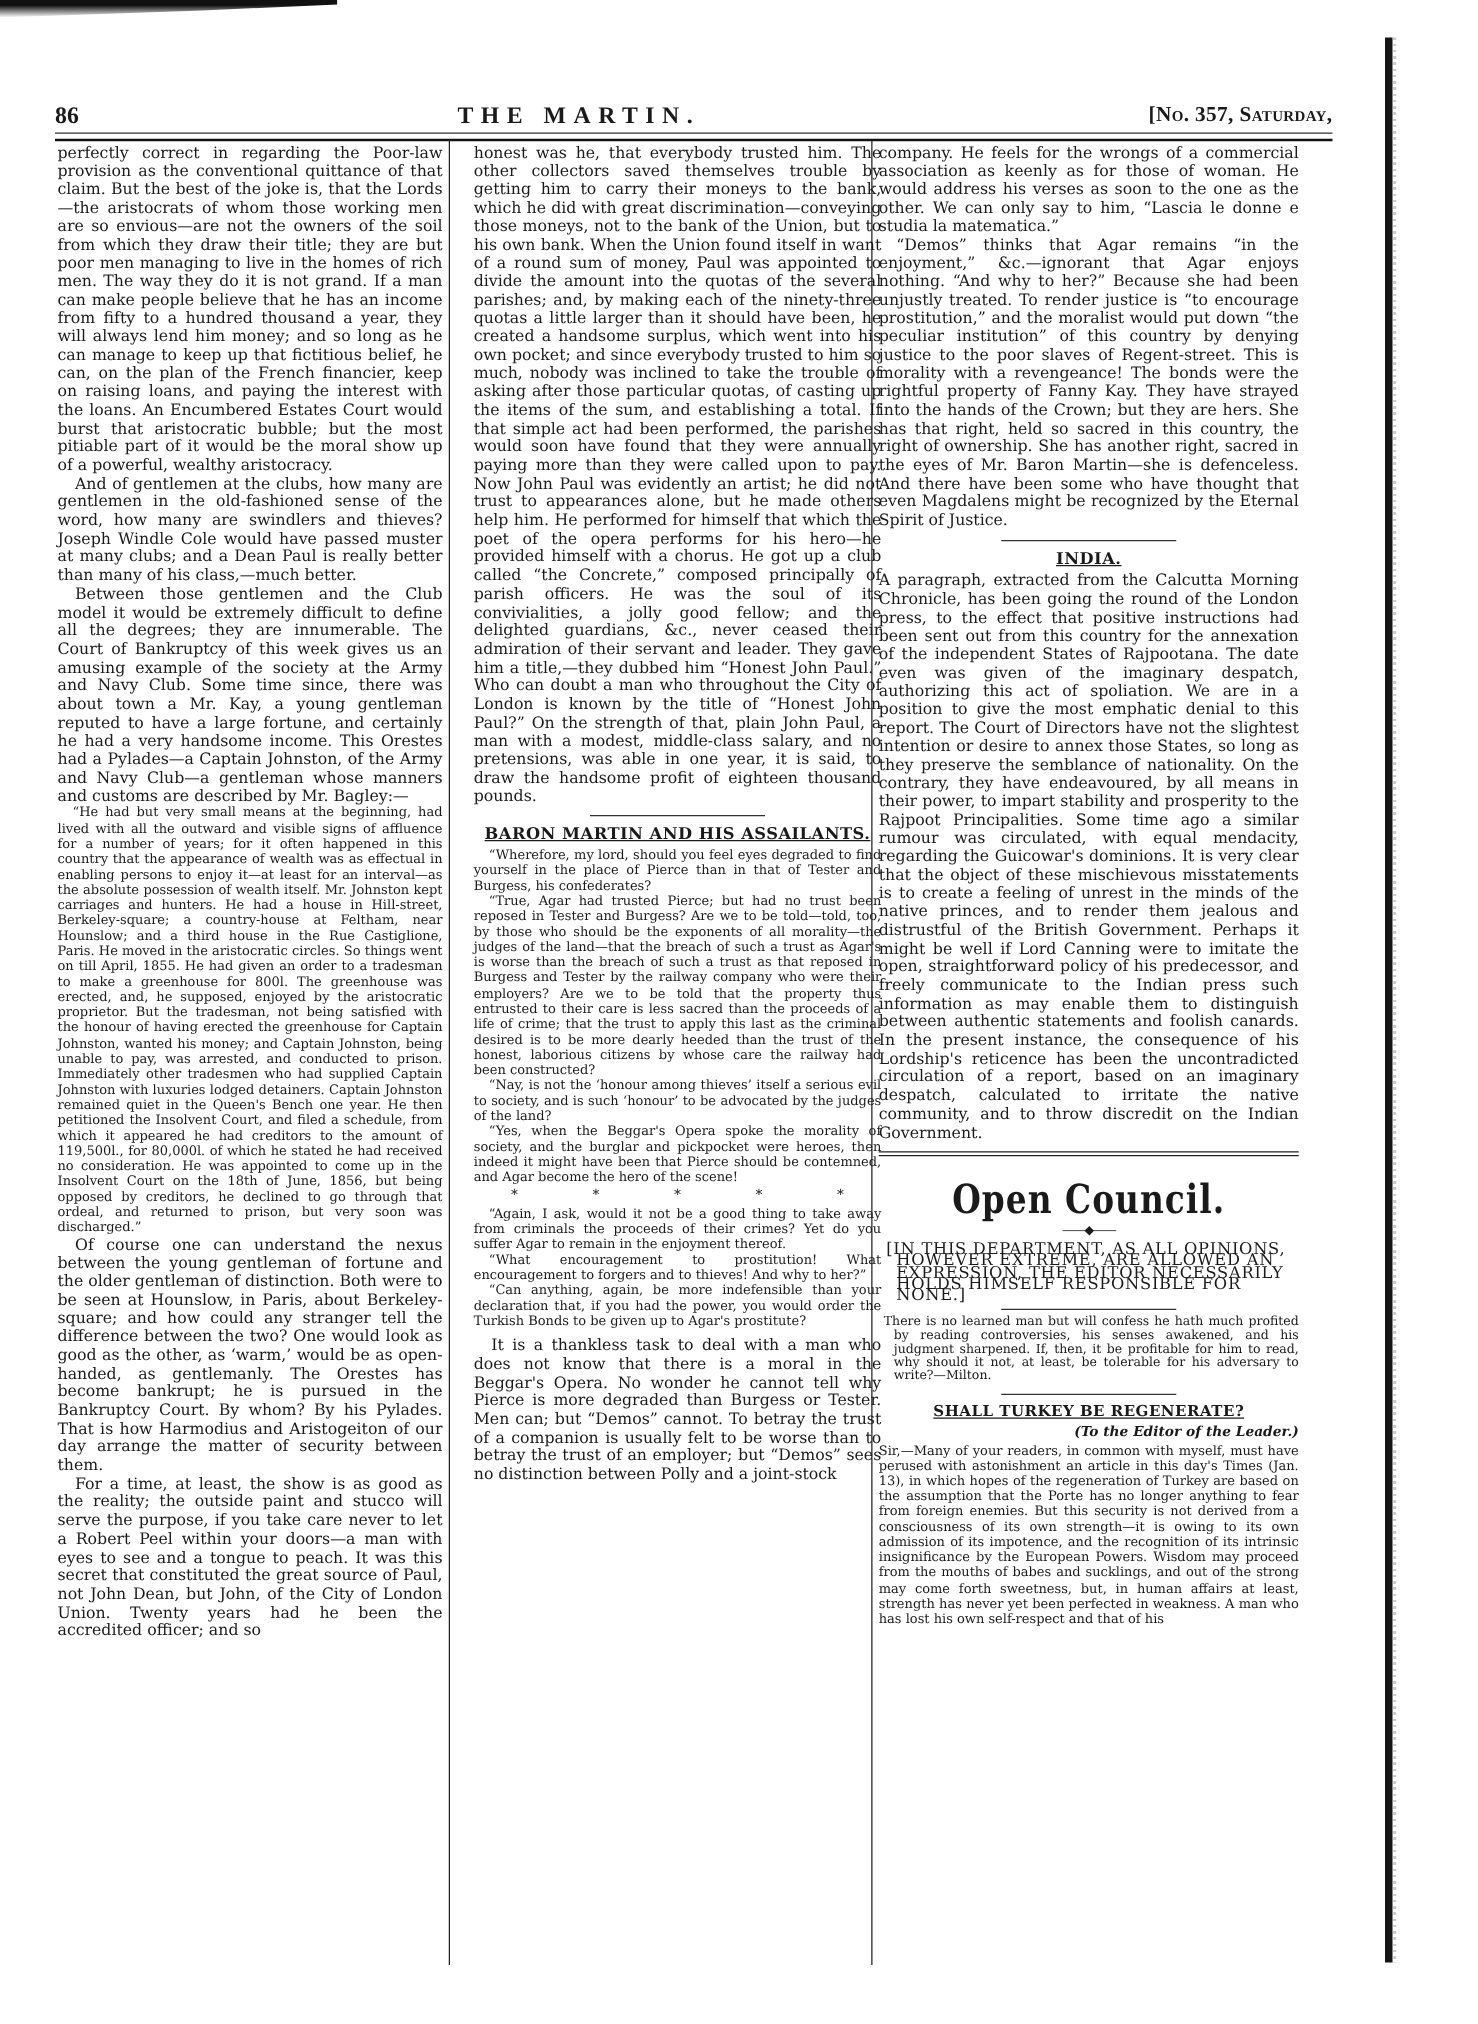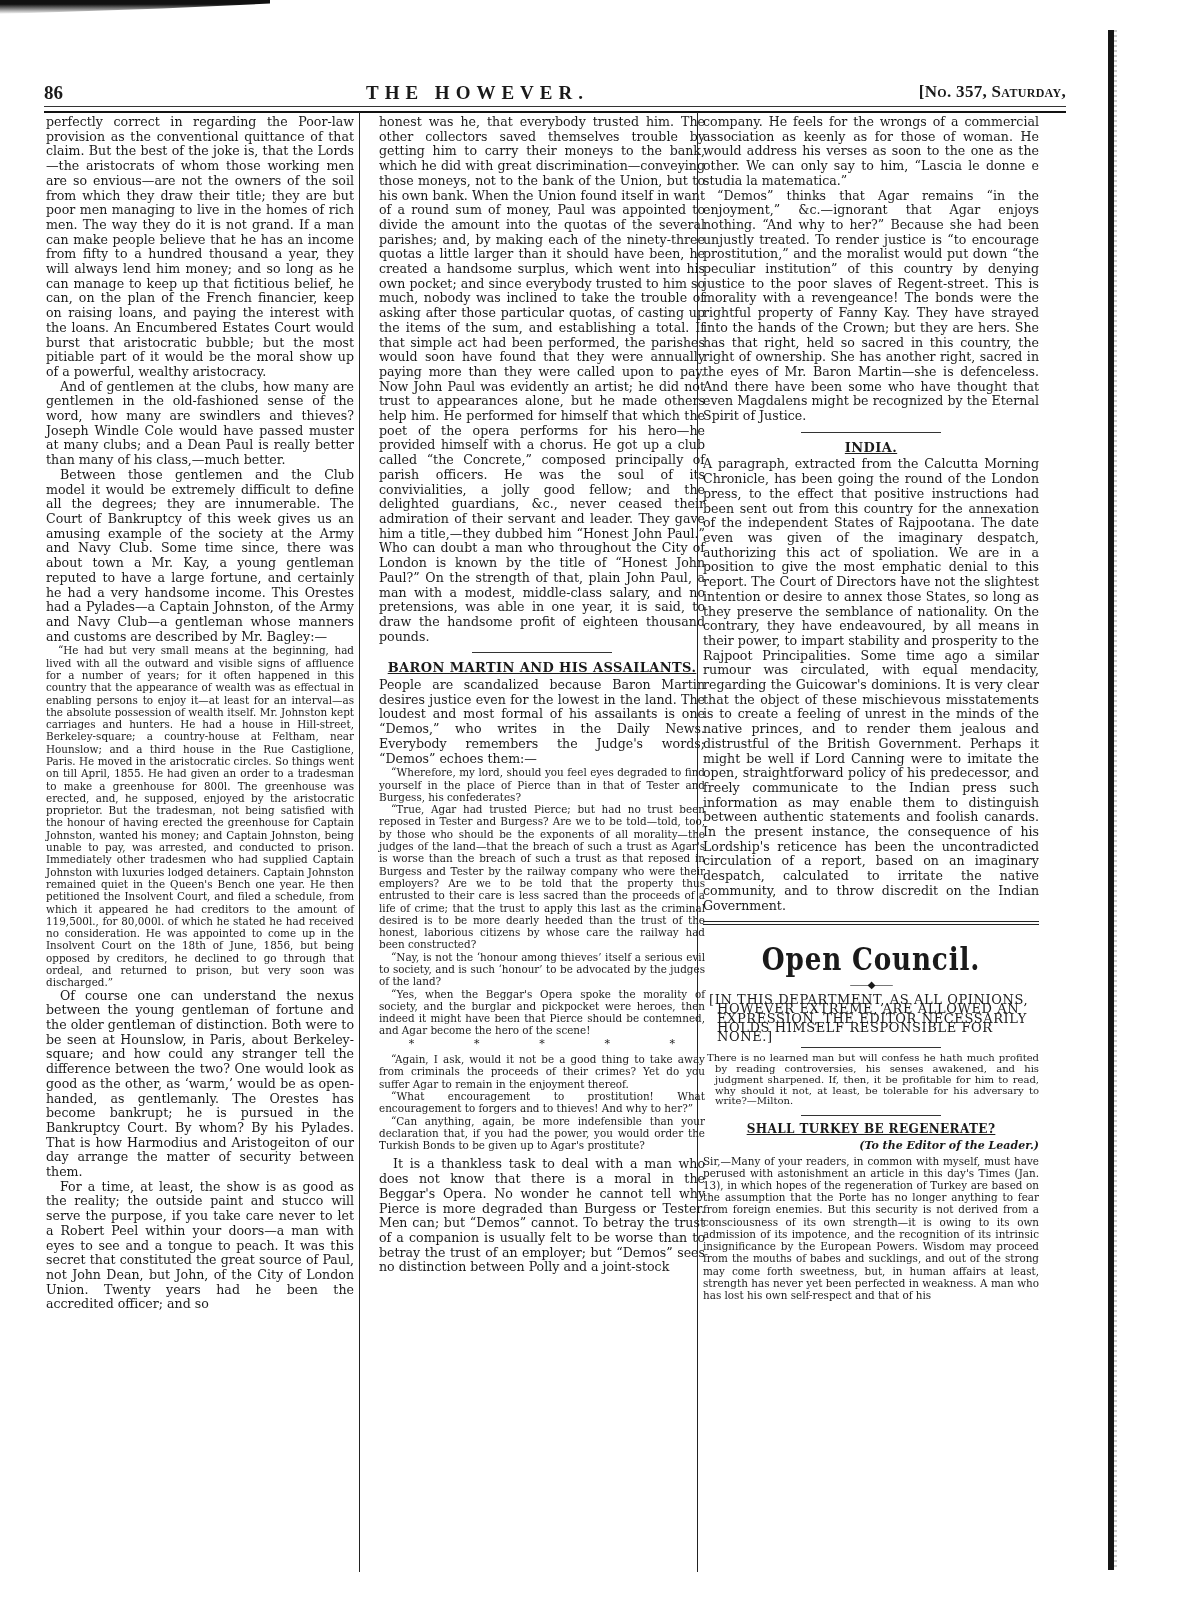--- a/index.html
+++ b/index.html
@@ -72,21 +72,21 @@
 </head>
 <body>
 
 <div class="scan-top2"></div>
 <div class="scan-top"></div>
 <div class="scan-edge"></div>
 <div class="scan-edge2"></div>
 
 <header class="masthead">
   <span class="page-num">86</span>
-  <span class="paper-title">THE HOWEVER.</span>
+  <span class="paper-title">THE MARTIN.</span>
   <span class="issue sc">[No. 357, Saturday,</span>
 </header>
 <div class="rule-top"></div>
 
 <div class="vrule vr1"></div>
 <div class="vrule vr2"></div>
 
 <section class="col col1">
   <p>perfectly correct in regarding the Poor-law provision as the conventional quittance of that claim. But the best of the joke is, that the Lords—the aristocrats of whom those working men are so envious—are not the owners of the soil from which they draw their title; they are but poor men managing to live in the homes of rich men. The way they do it is not grand. If a man can make people believe that he has an income from fifty to a hundred thousand a year, they will always lend him money; and so long as he can manage to keep up that fictitious belief, he can, on the plan of the French financier, keep on raising loans, and paying the interest with the loans. An Encumbered Estates Court would burst that aristocratic bubble; but the most pitiable part of it would be the moral show up of a powerful, wealthy aristocracy.</p>
   <p class="ind">And of gentlemen at the clubs, how many are gentlemen in the old-fashioned sense of the word, how many are swindlers and thieves? Joseph Windle Cole would have passed muster at many clubs; and a Dean Paul is really better than many of his class,—much better.</p>
@@ -95,21 +95,20 @@
     <p class="ind">“He had but very small means at the beginning, had lived with all the outward and visible signs of affluence for a number of years; for it often happened in this country that the appearance of wealth was as effectual in enabling persons to enjoy it—at least for an interval—as the absolute possession of wealth itself. Mr. Johnston kept carriages and hunters. He had a house in Hill-street, Berkeley-square; a country-house at Feltham, near Hounslow; and a third house in the Rue Castiglione, Paris. He moved in the aristocratic circles. So things went on till April, 1855. He had given an order to a tradesman to make a greenhouse for 800l. The greenhouse was erected, and, he supposed, enjoyed by the aristocratic proprietor. But the tradesman, not being satisfied with the honour of having erected the greenhouse for Captain Johnston, wanted his money; and Captain Johnston, being unable to pay, was arrested, and conducted to prison. Immediately other tradesmen who had supplied Captain Johnston with luxuries lodged detainers. Captain Johnston remained quiet in the Queen's Bench one year. He then petitioned the Insolvent Court, and filed a schedule, from which it appeared he had creditors to the amount of 119,500l., for 80,000l. of which he stated he had received no consideration. He was appointed to come up in the Insolvent Court on the 18th of June, 1856, but being opposed by creditors, he declined to go through that ordeal, and returned to prison, but very soon was discharged.”</p>
   </div>
   <p class="ind">Of course one can understand the nexus between the young gentleman of fortune and the older gentleman of distinction. Both were to be seen at Hounslow, in Paris, about Berkeley-square; and how could any stranger tell the difference between the two? One would look as good as the other, as ‘warm,’ would be as open-handed, as gentlemanly. The Orestes has become bankrupt; he is pursued in the Bankruptcy Court. By whom? By his Pylades. That is how Harmodius and Aristogeiton of our day arrange the matter of security between them.</p>
   <p class="ind">For a time, at least, the show is as good as the reality; the outside paint and stucco will serve the purpose, if you take care never to let a Robert Peel within your doors—a man with eyes to see and a tongue to peach. It was this secret that constituted the great source of Paul, not John Dean, but John, of the City of London Union. Twenty years had he been the accredited officer; and so</p>
 </section>
 
 <section class="col col2">
   <p>honest was he, that everybody trusted him. The other collectors saved themselves trouble by getting him to carry their moneys to the bank, which he did with great discrimination—conveying those moneys, not to the bank of the Union, but to his own bank. When the Union found itself in want of a round sum of money, Paul was appointed to divide the amount into the quotas of the several parishes; and, by making each of the ninety-three quotas a little larger than it should have been, he created a handsome surplus, which went into his own pocket; and since everybody trusted to him so much, nobody was inclined to take the trouble of asking after those particular quotas, of casting up the items of the sum, and establishing a total. If that simple act had been performed, the parishes would soon have found that they were annually paying more than they were called upon to pay. Now John Paul was evidently an artist; he did not trust to appearances alone, but he made others help him. He performed for himself that which the poet of the opera performs for his hero—he provided himself with a chorus. He got up a club called “the Concrete,” composed principally of parish officers. He was the soul of its convivialities, a jolly good fellow; and the delighted guardians, &amp;c., never ceased their admiration of their servant and leader. They gave him a title,—they dubbed him “Honest John Paul.” Who can doubt a man who throughout the City of London is known by the title of “Honest John Paul?” On the strength of that, plain John Paul, a man with a modest, middle-class salary, and no pretensions, was able in one year, it is said, to draw the handsome profit of eighteen thousand pounds.</p>
   <div class="short-rule"></div>
   <h2 class="head">BARON MARTIN AND HIS ASSAILANTS.</h2>
-  <p>People are scandalized because Baron Martin desires justice even for the lowest in the land. The loudest and most formal of his assailants is one “Demos,” who writes in the Daily News. Everybody remembers the Judge's words; “Demos” echoes them:—</p>
   <div class="quote">
     <p class="ind">“Wherefore, my lord, should you feel eyes degraded to find yourself in the place of Pierce than in that of Tester and Burgess, his confederates?</p>
     <p class="ind">“True, Agar had trusted Pierce; but had no trust been reposed in Tester and Burgess? Are we to be told—told, too, by those who should be the exponents of all morality—the judges of the land—that the breach of such a trust as Agar's is worse than the breach of such a trust as that reposed in Burgess and Tester by the railway company who were their employers? Are we to be told that the property thus entrusted to their care is less sacred than the proceeds of a life of crime; that the trust to apply this last as the criminal desired is to be more dearly heeded than the trust of the honest, laborious citizens by whose care the railway had been constructed?</p>
     <p class="ind">“Nay, is not the ‘honour among thieves’ itself a serious evil to society, and is such ‘honour’ to be advocated by the judges of the land?</p>
     <p class="ind">“Yes, when the Beggar's Opera spoke the morality of society, and the burglar and pickpocket were heroes, then indeed it might have been that Pierce should be contemned, and Agar become the hero of the scene!</p>
     <div class="stars">
       <span>*</span>
       <span>*</span>
       <span>*</span>
       <span>*</span>

